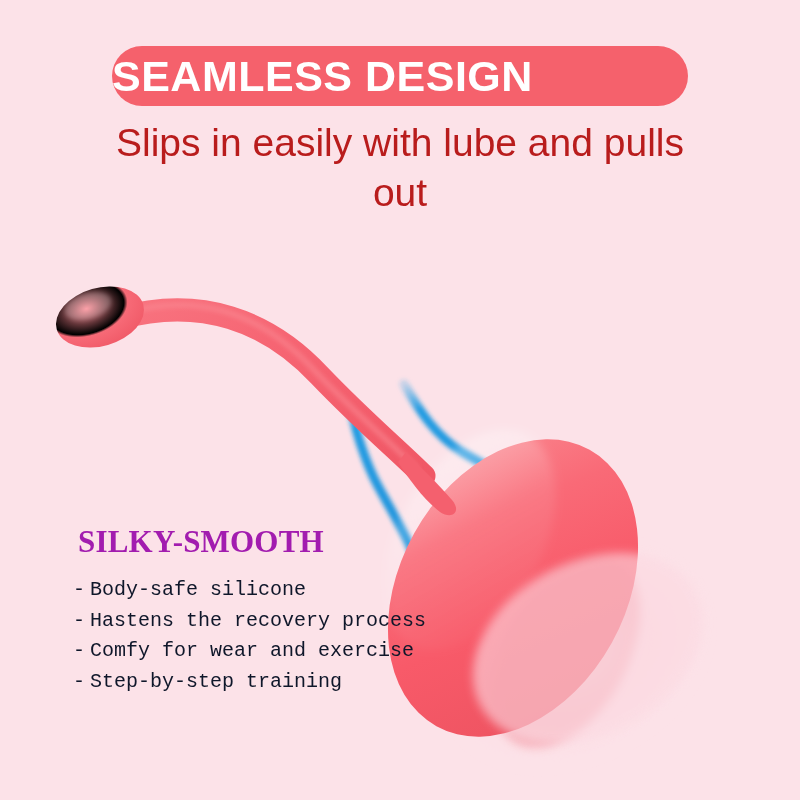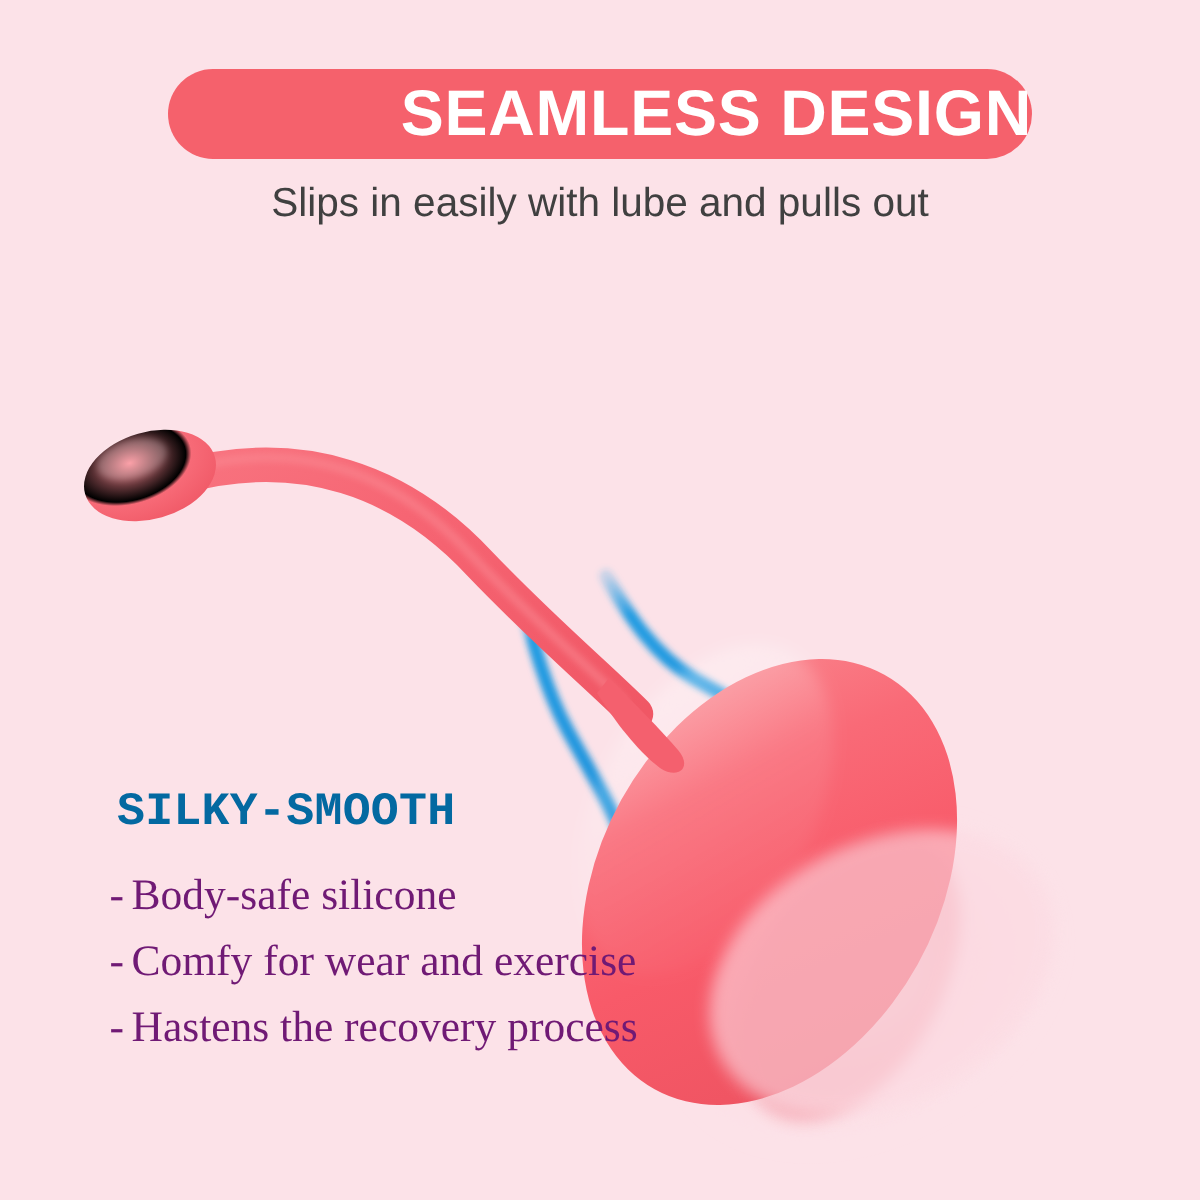--- a/index.html
+++ b/index.html
@@ -37,81 +37,81 @@
   .headline-banner {
     position: absolute;
     left: 112px;
     top: 46px;
     width: 576px;
     height: 60px;
     background: #f5616c;
     border-radius: 32px;
     display: flex;
     align-items: center;
-    justify-content: flex-end;
+    justify-content: flex-start;
     z-index: 4;
   }
   .headline-text {
     color: #ffffff;
     font-size: 43px;
     font-weight: bold;
     letter-spacing: 0.5px;
     line-height: 1;
     white-space: nowrap;
     font-family: "Liberation Sans", sans-serif;
   }
 
   
   .subtitle {
     position: absolute;
     left: 100px;
     top: 118px;
     width: 600px;
     text-align: center;
-    color: #404040;
-    font-size: 27px;
+    color: #b91c1c;
+    font-size: 39px;
     line-height: 1.28;
     font-weight: 400;
     z-index: 4;
     font-family: "Liberation Sans", sans-serif;
   }
   .subtitle-line { display: block; }
 
   
   .feature-block {
     position: absolute;
     left: 78px;
     top: 524px;
     width: 400px;
     z-index: 4;
   }
   .feature-heading {
-    color: #0369a1;
+    color: #a21caf;
     font-size: 31px;
     font-weight: bold;
     line-height: 1.14;
     letter-spacing: 0.2px;
     margin: 0 0 16px 0;
-    font-family: Liberation Mono, monospace;
+    font-family: Liberation Serif, serif;
   }
   .feature-heading-line { display: block; }
 
   .feature-list {
     list-style: none;
     margin: 0;
     padding: 0;
     margin-left: -5px;
   }
   .feature-list li {
-    color: #701a75;
-    font-size: 29px;
+    color: #0f172a;
+    font-size: 20px;
     line-height: 1.52;
     font-weight: 400;
     white-space: nowrap;
-    font-family: Liberation Serif, serif;
+    font-family: Liberation Mono, monospace;
   }
   .bullet-dash {
     display: inline-block;
     margin-right: 5px;
   }
 </style>
 </head>
 <body>
 
 <div class="canvas">
@@ -237,21 +237,24 @@
   <div class="feature-block">
     <h2 class="feature-heading">
       <span class="feature-heading-line">SILKY-SMOOTH</span>
     </h2>
 
     <ul class="feature-list">
       <li>
         <span class="bullet-dash">-</span><span>Body-safe silicone</span>
       </li>
       <li>
+        <span class="bullet-dash">-</span><span>Hastens the recovery process</span>
+      </li>
+      <li>
         <span class="bullet-dash">-</span><span>Comfy for wear and exercise</span>
       </li>
       <li>
-        <span class="bullet-dash">-</span><span>Hastens the recovery process</span>
+        <span class="bullet-dash">-</span><span>Step-by-step training</span>
       </li>
     </ul>
   </div>
 
 </div>
 
 </body></html>

